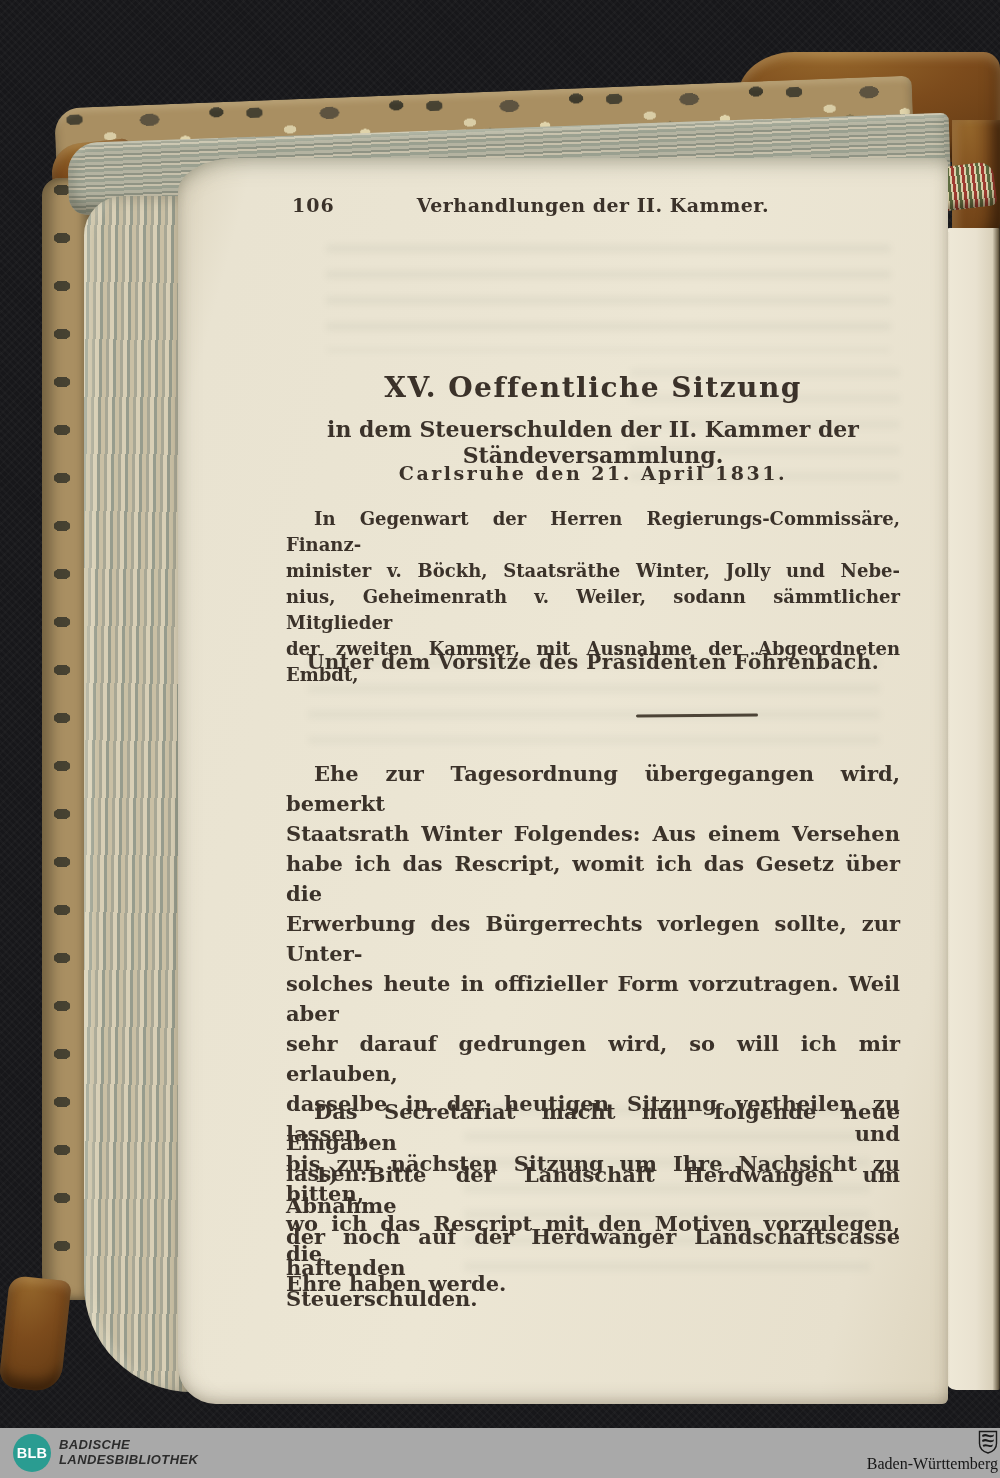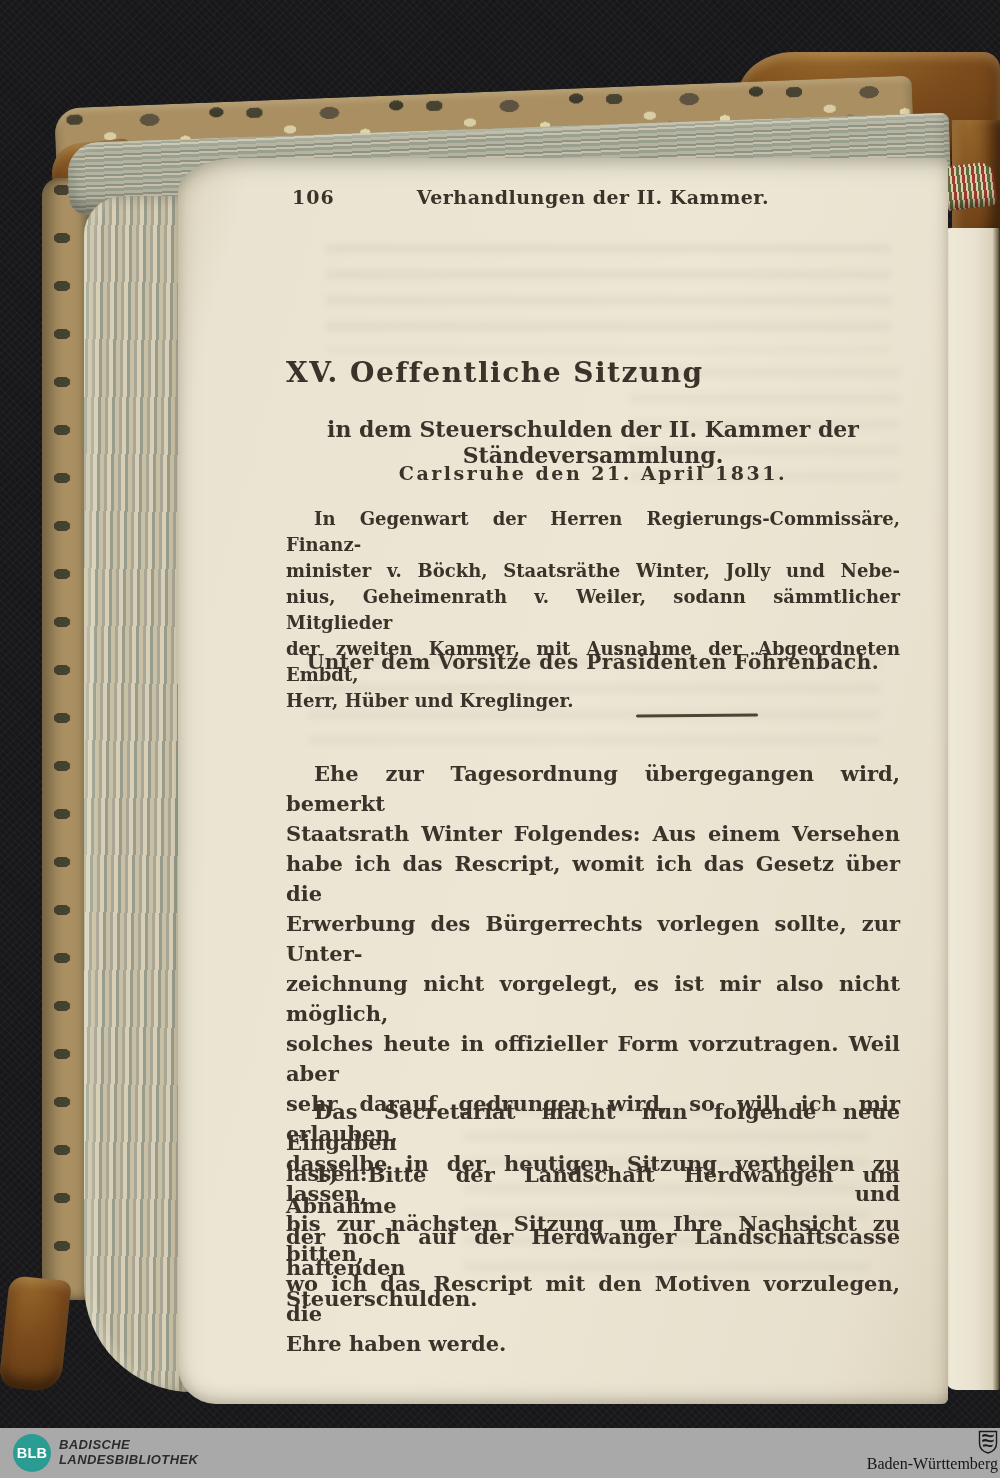--- a/index.html
+++ b/index.html
@@ -81,24 +81,24 @@
     filter:blur(3px);opacity:0.14;border-radius:4px;}
   .gt1{left:148px;top:86px;width:565px;height:108px;}
   .gt2{left:452px;top:210px;width:270px;height:118px;opacity:0.11;}
   .gt3{left:130px;top:500px;width:572px;height:86px;opacity:0.12;}
   .gt4{left:286px;top:948px;width:406px;height:168px;opacity:0.12;}
 
   
   .text-block{position:absolute;left:108px;top:0;width:614px;color:#3b322a;
     font-weight:bold;}
   .abs{position:absolute;left:0;width:614px;}
-  .header-row{top:28px;height:26px;}
+  .header-row{top:36px;height:26px;}
   .page-num{position:absolute;left:6px;top:0;font-size:19px;letter-spacing:1px;}
   .running-header{text-align:center;font-size:19px;letter-spacing:0.5px;}
-  .title{top:198px;font-size:28px;letter-spacing:1.5px;}
+  .title{top:213px;text-align:center;font-size:28px;letter-spacing:1.5px;}
   .subtitle{top:258px;text-align:center;font-size:22px;}
   .dateline{top:304px;text-align:center;font-size:19px;letter-spacing:2.5px;}
   .attendance{top:348px;font-size:18px;line-height:26px;}
   .chair{top:492px;text-align:center;font-size:20px;letter-spacing:0.5px;}
   .rule{top:556px;left:350px;width:122px;height:2.5px;background:#4c4336;
     transform:rotate(-0.4deg);border-radius:2px;}
   .body-par{top:601px;font-size:21px;line-height:30px;}
   .secretariat{top:938px;font-size:21px;line-height:31px;}
   .item1{top:1001px;font-size:21px;line-height:31px;}
 
@@ -152,33 +152,31 @@
       <div class="abs title">XV. Oeffentliche Sitzung</div>
       <div class="abs subtitle">in dem Steuerschulden der II. Kammer der Ständeversammlung.</div>
       <div class="abs dateline">Carlsruhe den 21. April 1831.</div>
 
       <div class="abs attendance par">
 
       <div class="line">In Gegenwart der Herren Regierungs-Commissäre, Finanz-</div>
           <div class="line">minister v. Böckh, Staatsräthe Winter, Jolly und Nebe-</div>
           <div class="line">nius, Geheimenrath v. Weiler, sodann sämmtlicher Mitglieder</div>
           <div class="line">der zweiten Kammer, mit Ausnahme der Abgeordneten Embdt,</div>
-          <div class="line">Herr, Hüber und Kreglinger.</div>
         </div>
 
       <div class="abs chair">Unter dem Vorsitze des Präsidenten Föhrenbach.</div>
       <div class="abs rule"></div>
 
       <div class="abs body-par par">
 
       <div class="line">Ehe zur Tagesordnung übergegangen wird, bemerkt</div>
           <div class="line">Staatsrath Winter Folgendes: Aus einem Versehen</div>
           <div class="line">habe ich das Rescript, womit ich das Gesetz über die</div>
           <div class="line">Erwerbung des Bürgerrechts vorlegen sollte, zur Unter-</div>
-          <div class="line">zeichnung nicht vorgelegt, es ist mir also nicht möglich,</div>
           <div class="line">solches heute in offizieller Form vorzutragen. Weil aber</div>
           <div class="line">sehr darauf gedrungen wird, so will ich mir erlauben,</div>
           <div class="line">dasselbe in der heutigen Sitzung vertheilen zu lassen, und</div>
           <div class="line">bis zur nächsten Sitzung um Ihre Nachsicht zu bitten,</div>
           <div class="line">wo ich das Rescript mit den Motiven vorzulegen, die</div>
           <div class="line">Ehre haben werde.</div>
         </div>
 
       <div class="abs secretariat par">
 

